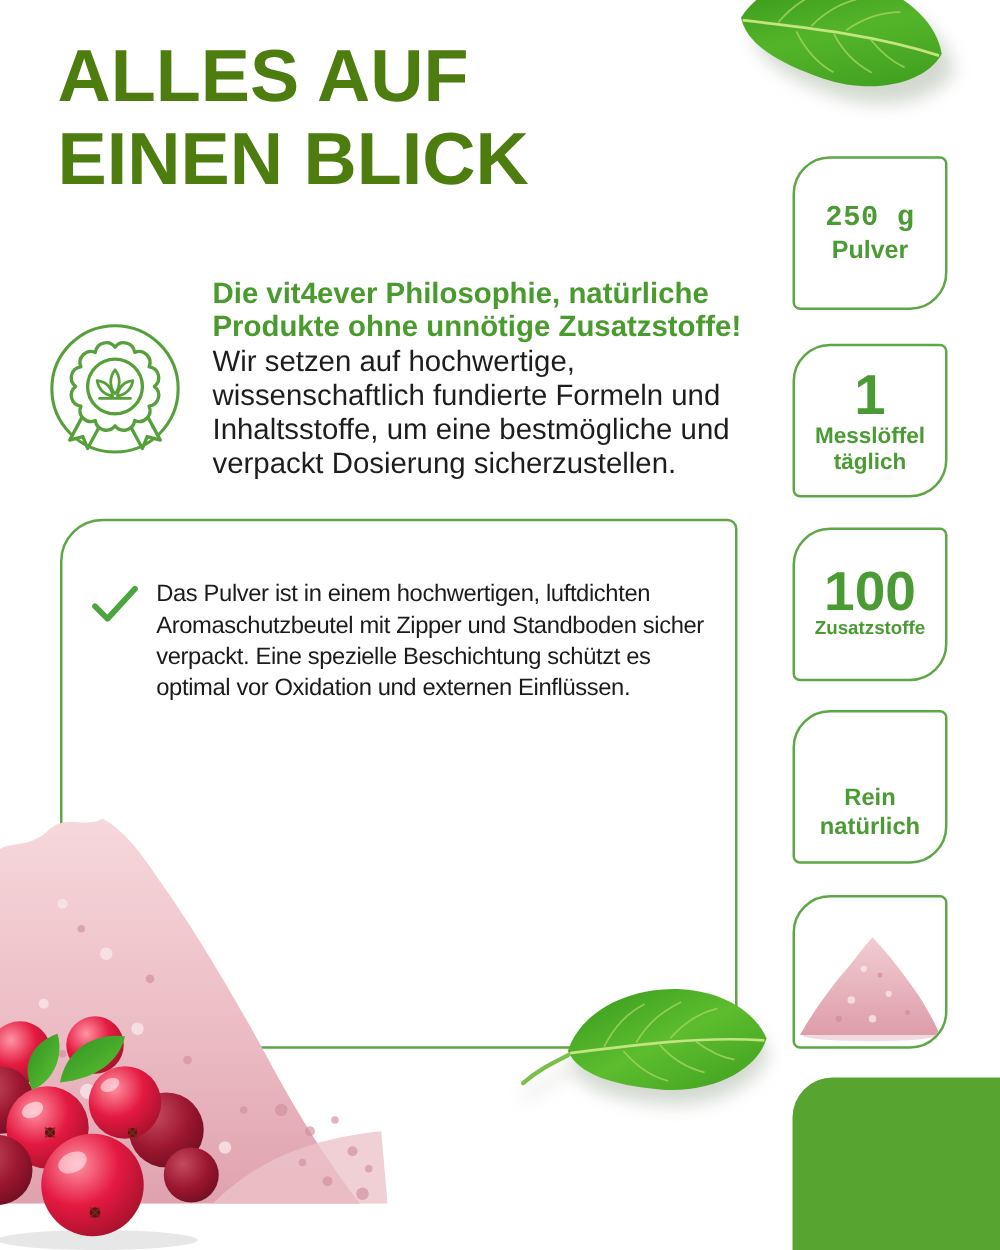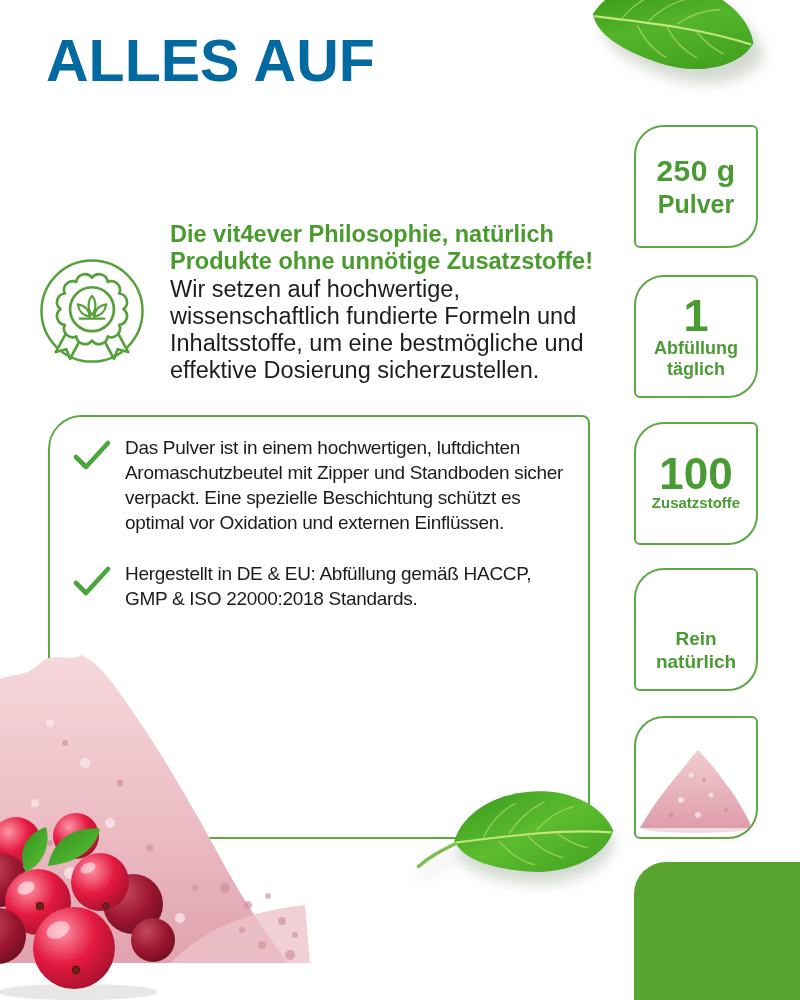--- a/index.html
+++ b/index.html
@@ -5,61 +5,61 @@
   html,body{margin:0;padding:0;background:#e9e9e9;}
   .canvas{
     position:relative;width:800px;height:1000px;margin:0 auto;
     background:#ffffff;overflow:hidden;
     font-family:"Liberation Sans",sans-serif;
   }
   
   .title{
     position:absolute;left:46px;top:28px;z-index:5;
     font-size:59px;line-height:66px;font-weight:800;
-    color:#0369a1;letter-spacing:0;white-space:nowrap;
+    color:#4d7c0f;letter-spacing:0;white-space:nowrap;
   }
   
   .badge{position:absolute;left:34px;top:252px;z-index:5;}
   
   .philosophy{position:absolute;left:170px;top:221px;width:452px;z-index:5;}
   .philosophy .hl{
     margin:0;font-size:23.5px;line-height:27px;font-weight:700;color:#4a9b2e;
   }
   .philosophy .body{
     margin:1px 0 0 0;font-size:23.5px;line-height:27px;font-weight:400;color:#1d1d1d;
   }
   
   .checkbox-panel{
     position:absolute;left:48px;top:415px;width:542px;height:424px;z-index:1;
     border:2px solid #5ea746;border-radius:34px 8px 34px 8px;
     box-sizing:border-box;background:transparent;
   }
   .check-rows{
     position:absolute;left:48px;top:415px;width:542px;z-index:4;
     display:flex;flex-direction:column;gap:26px;
-    padding:20px 14px 0 24px;box-sizing:border-box;
+    padding:48px 14px 0 24px;box-sizing:border-box;
   }
   .check-row{display:flex;gap:13px;}
   .check-ico{flex:0 0 40px;margin-top:4px;}
   .check-text{
     font-size:19px;line-height:25px;letter-spacing:-0.3px;
     color:#1b1b1b;max-width:449px;
   }
   
   .fact{
     position:absolute;left:634px;width:124px;height:123px;z-index:1;
     border:2px solid #5ea746;border-radius:30px 6px 30px 6px;
     box-sizing:border-box;display:flex;flex-direction:column;
     align-items:center;justify-content:center;text-align:center;
     color:#4a9b33;font-weight:700;background:#fff;
   }
   .fact-1{top:125px}.fact-2{top:275px}.fact-3{top:422px}.fact-4{top:568px}
   .fact-photo{top:716px;overflow:hidden;padding:0;}
-  .fact .val-1{font-size:30px;font-weight:800;letter-spacing:.5px;}
-  .fact .lab-1{font-size:25px;margin-top:2px;}
+  .fact .val-1{font-size:23px;font-weight:800;letter-spacing:.5px;font-family:Liberation Mono, monospace;}
+  .fact .lab-1{font-size:20px;margin-top:2px;}
   .fact .val-2{font-size:45px;font-weight:800;line-height:44px;}
   .fact .lab-2{font-size:18px;line-height:21px;width:100px;}
   .fact .val-3{font-size:44px;font-weight:800;line-height:36px;}
   .fact .lab-3{font-size:15px;margin-top:2px;}
   .fact .lab-4{font-size:19px;line-height:23px;width:86px;margin-top:40px;}
   .green-panel{
     position:absolute;left:634px;top:862px;width:176px;height:148px;z-index:1;
     background:#58a431;border-radius:32px 0 0 0;
   }
   
@@ -71,20 +71,21 @@
   .berries{position:absolute;left:-12px;top:812px;z-index:3;}
   .thumb-powder{position:absolute;left:0;top:22px;}
 </style>
 </head>
 <body>
 
 <div class="canvas">
 
   <div class="title">
     <div>ALLES AUF</div>
+    <div>EINEN BLICK</div>
   </div>
 
   <svg class="leaf-top" width="210" height="126" viewBox="0 0 240 130">
     <defs>
       <linearGradient id="lg1" x1="0" y1="0" x2="1" y2="1">
         <stop offset="0" stop-color="#2f8f15"></stop>
           <stop offset=".5" stop-color="#54b429"></stop>
           <stop offset="1" stop-color="#3a9a1c"></stop>
       </linearGradient>
     </defs>
@@ -112,22 +113,22 @@
       <g stroke-width="2.3">
         <path d="M0,6 C-4.5,1 -5,-8 0,-14 C5,-8 4.5,1 0,6 Z"></path>
         <path d="M-2,8 C-9,7 -14,2 -15,-5 C-8,-4 -3,0 -2,8 Z"></path>
         <path d="M2,8 C9,7 14,2 15,-5 C8,-4 3,0 2,8 Z"></path>
         <path d="M-13,10 L13,10"></path>
       </g>
     </g>
   </svg>
 
   <div class="philosophy">
-    <p class="hl">Die vit4ever Philosophie, natürlich Produkte ohne unnötige Zusatzstoffe!</p>
-    <p class="body">Wir setzen auf hochwertige, wissenschaftlich fundierte Formeln und Inhaltsstoffe, um eine bestmögliche und effektive Dosierung sicherzustellen.</p>
+    <p class="hl">Die vit4ever Philosophie, natürliche Produkte ohne unnötige Zusatzstoffe!</p>
+    <p class="body">Wir setzen auf hochwertige, wissenschaftlich fundierte Formeln und Inhaltsstoffe, um eine bestmögliche und verpackt Dosierung sicherzustellen.</p>
   </div>
 
   <div class="checkbox-panel"></div>
 
   <svg class="powder-big" width="320" height="330" viewBox="0 0 320 330">
     <defs>
       <linearGradient id="pg1" x1="0" y1="0" x2="0" y2="1">
         <stop offset="0" stop-color="#f6d8dc"></stop>
           <stop offset=".55" stop-color="#ecbcc4"></stop>
           <stop offset="1" stop-color="#dfa2ae"></stop>
@@ -163,35 +164,29 @@
     </g>
   </svg>
 
   <div class="check-rows">
     <div class="check-row">
       <svg class="check-ico" width="40" height="34" viewBox="0 0 40 34">
         <path d="M4,18 L14,28 L36,4" fill="none" stroke="#4aa53e" stroke-width="4.6" stroke-linecap="round" stroke-linejoin="round"></path>
       </svg>
       <div class="check-text">Das Pulver ist in einem hochwertigen, luftdichten Aromaschutzbeutel mit Zipper und Standboden sicher verpackt. Eine spezielle Beschichtung schützt es optimal vor Oxidation und externen Einflüssen.</div>
     </div>
-    <div class="check-row">
-      <svg class="check-ico" width="40" height="34" viewBox="0 0 40 34">
-        <path d="M4,18 L14,28 L36,4" fill="none" stroke="#4aa53e" stroke-width="4.6" stroke-linecap="round" stroke-linejoin="round"></path>
-      </svg>
-      <div class="check-text">Hergestellt in DE &amp; EU: Abfüllung gemäß HACCP, GMP &amp; ISO 22000:2018 Standards.</div>
-    </div>
   </div>
 
   <div class="fact fact-1">
     <div class="val-1">250 g</div>
     <div class="lab-1">Pulver</div>
   </div>
   <div class="fact fact-2">
     <div class="val-2">1</div>
-    <div class="lab-2">Abfüllung täglich</div>
+    <div class="lab-2">Messlöffel täglich</div>
   </div>
   <div class="fact fact-3">
     <div class="val-3">100</div>
     <div class="lab-3">Zusatzstoffe</div>
   </div>
   <div class="fact fact-4">
     <div class="lab-4">Rein natürlich</div>
   </div>
   <div class="fact fact-photo">
     <svg class="thumb-powder" width="120" height="96" viewBox="0 0 120 96">

